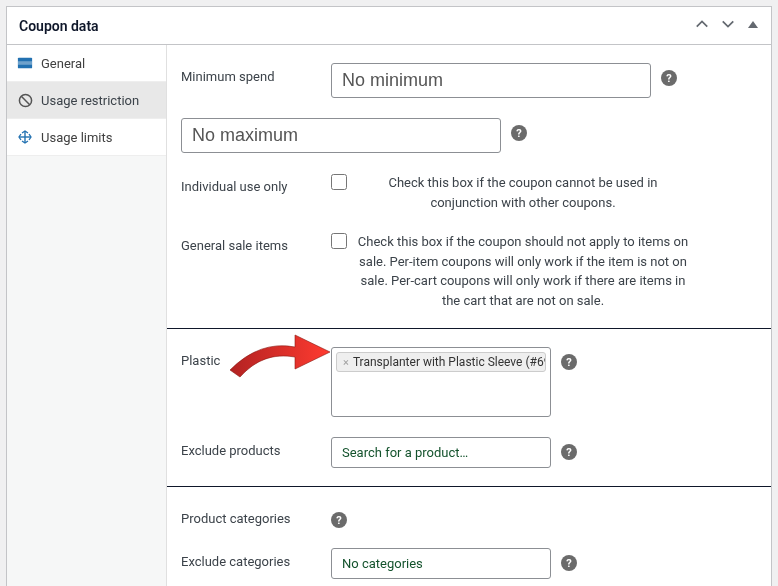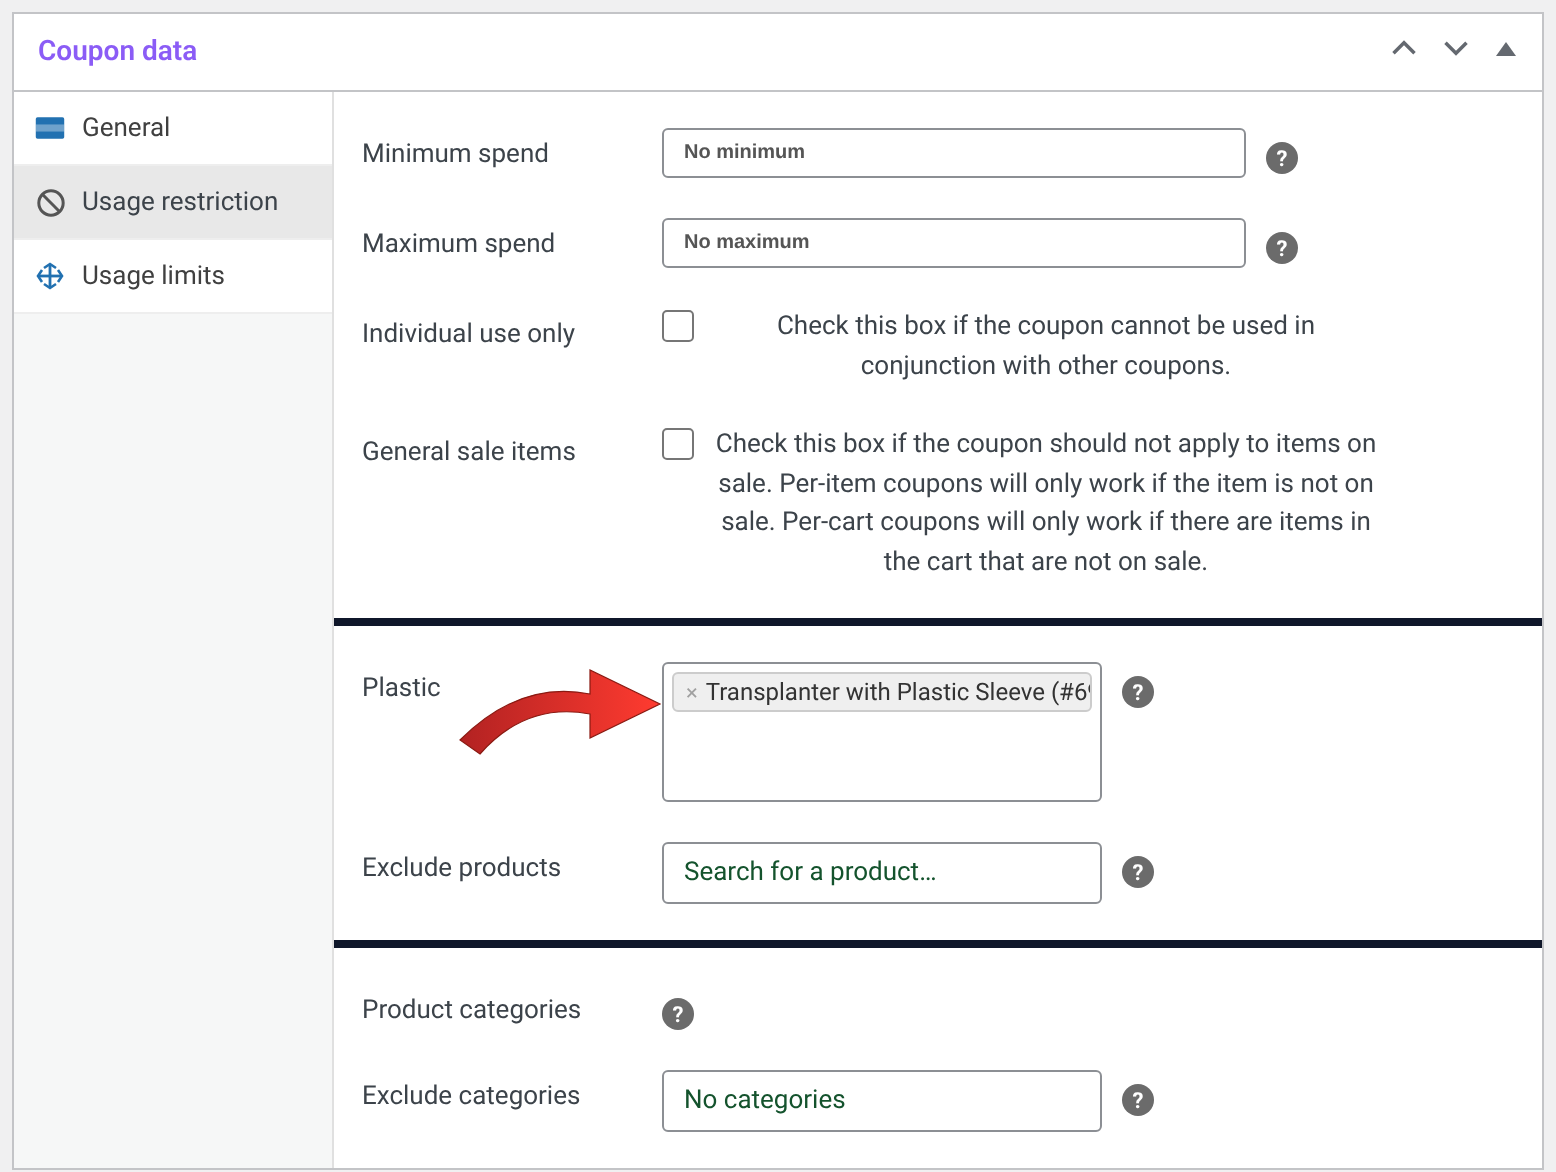--- a/index.html
+++ b/index.html
@@ -26,21 +26,21 @@
     .panel-header {
       display: flex;
       align-items: center;
       justify-content: space-between;
       padding: 10px 12px;
       border-bottom: 1px solid #c3c4c7;
     }
     .panel-title {
       font-weight: 600;
       font-size: 14px;
-      color: #8b5cf6;
+      color: #0f172a;
     }
     .panel-actions {
       display: flex;
       gap: 12px;
       align-items: center;
       color: #646970;
     }
     .panel-actions svg {
       cursor: pointer;
     }
@@ -77,21 +77,21 @@
       display: flex;
       align-items: center;
       justify-content: center;
       flex-shrink: 0;
     }
     .content {
       flex: 1;
       padding: 0;
     }
     .field-group {
-      border-bottom: 4px solid #0f172a;
+      border-bottom: 1px solid #0f172a;
       padding: 8px 0;
     }
     .field-row {
       display: flex;
       align-items: flex-start;
       padding: 10px 14px;
     }
     .field-label {
       width: 150px;
       flex-shrink: 0;
@@ -99,28 +99,27 @@
       font-size: 13px;
       color: #3c434a;
     }
     .field-control {
       flex: 1;
       display: flex;
       align-items: flex-start;
       gap: 10px;
     }
     .text-input {
-      width: 292px;
+      width: 320px;
       padding: 6px 10px;
       border: 1px solid #8c8f94;
       border-radius: 3px;
-      font-size: 10px;
+      font-size: 18px;
       color: #2c3338;
       background: #fff;
-      font-weight: bold;
     }
     .text-input::placeholder {
       color: #555;
     }
     .help-icon {
       width: 16px;
       height: 16px;
       border-radius: 50%;
       background: #6b6b6b;
       color: #fff;
@@ -262,21 +261,20 @@
 
       <div class="field-group">
         <div class="field-row">
           <div class="field-label">Minimum spend</div>
           <div class="field-control">
             <input type="text" class="text-input" placeholder="No minimum" style="">
             <span class="help-icon">?</span>
           </div>
         </div>
         <div class="field-row">
-          <div class="field-label">Maximum spend</div>
           <div class="field-control">
             <input type="text" class="text-input" placeholder="No maximum" style="">
             <span class="help-icon">?</span>
           </div>
         </div>
         <div class="field-row">
           <div class="field-label">Individual use only</div>
           <div class="field-control">
             <div class="check-row">
               <input type="checkbox" class="check-input" style="">

